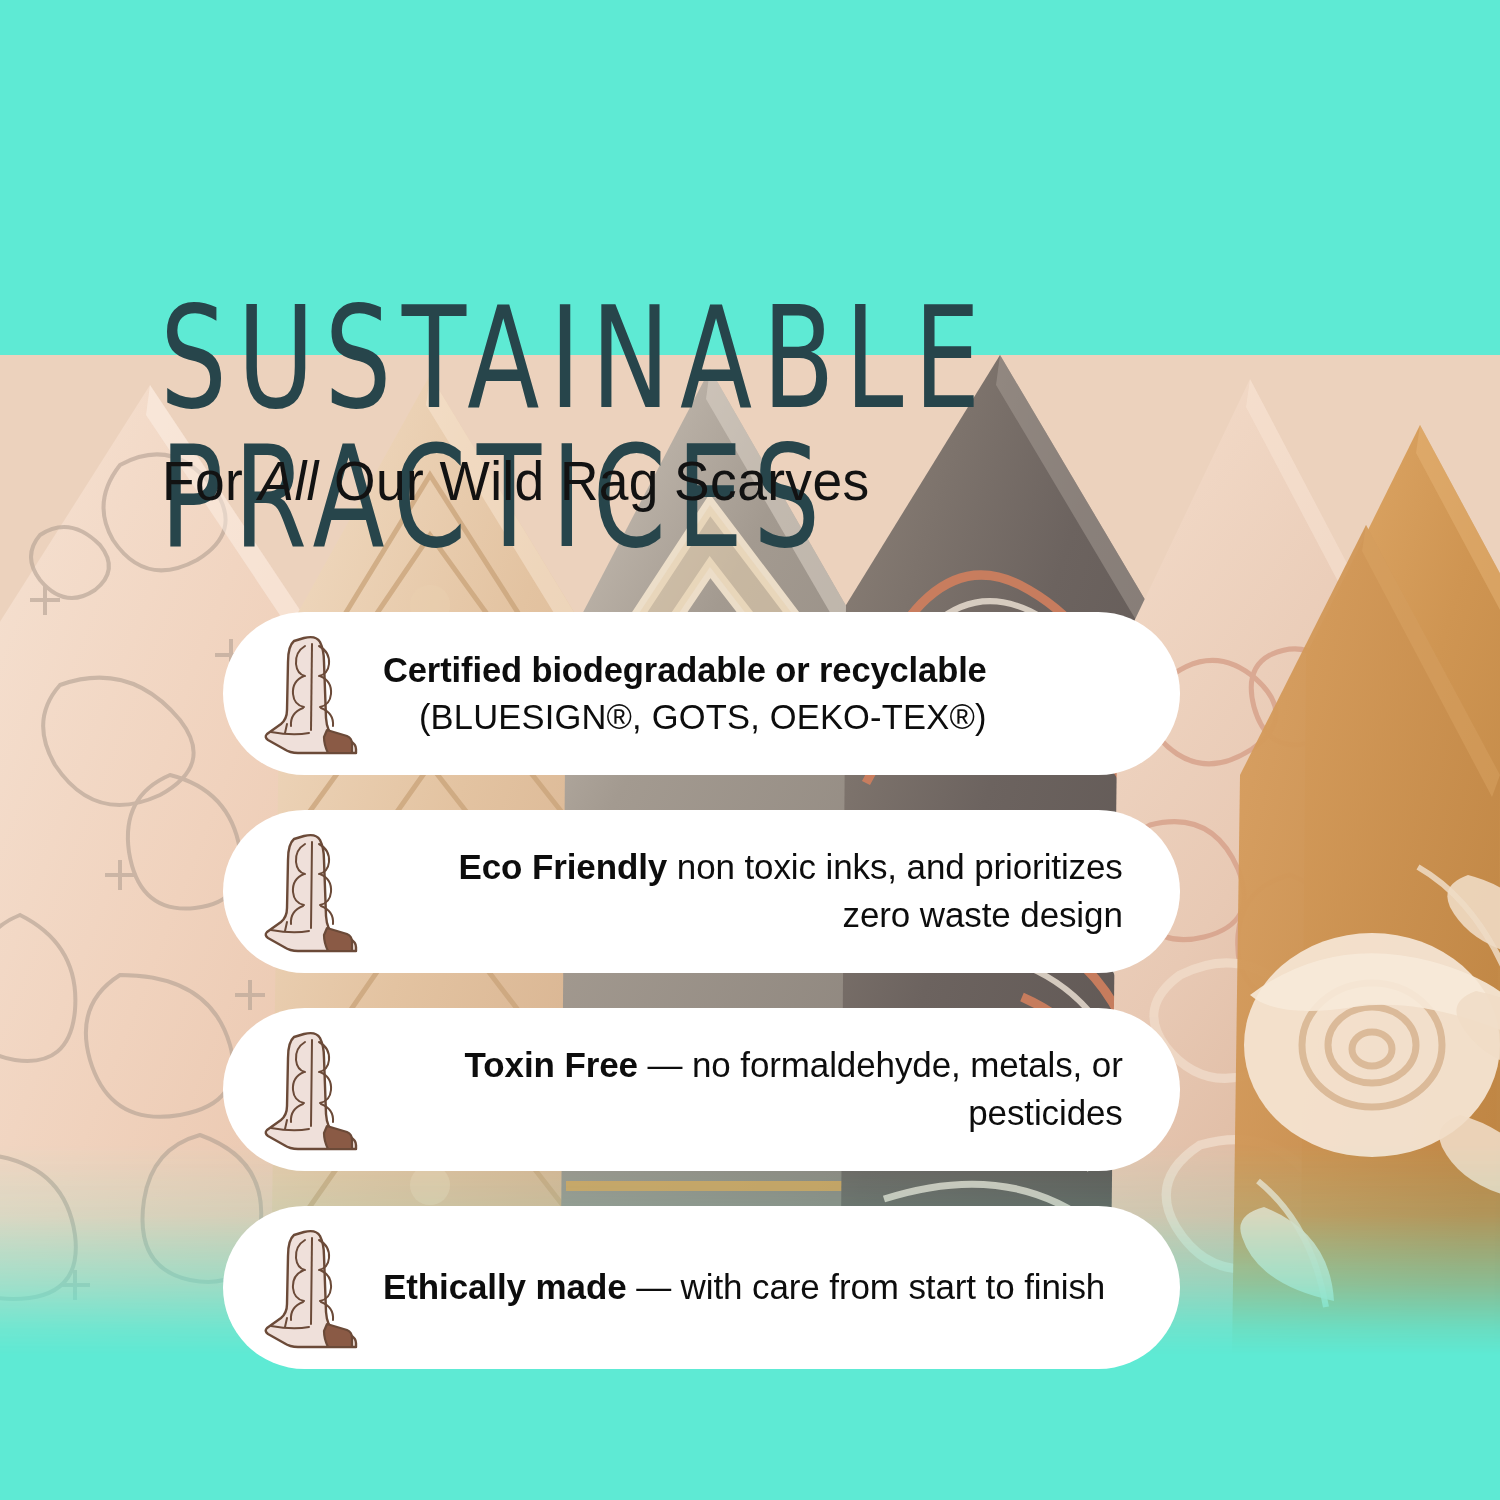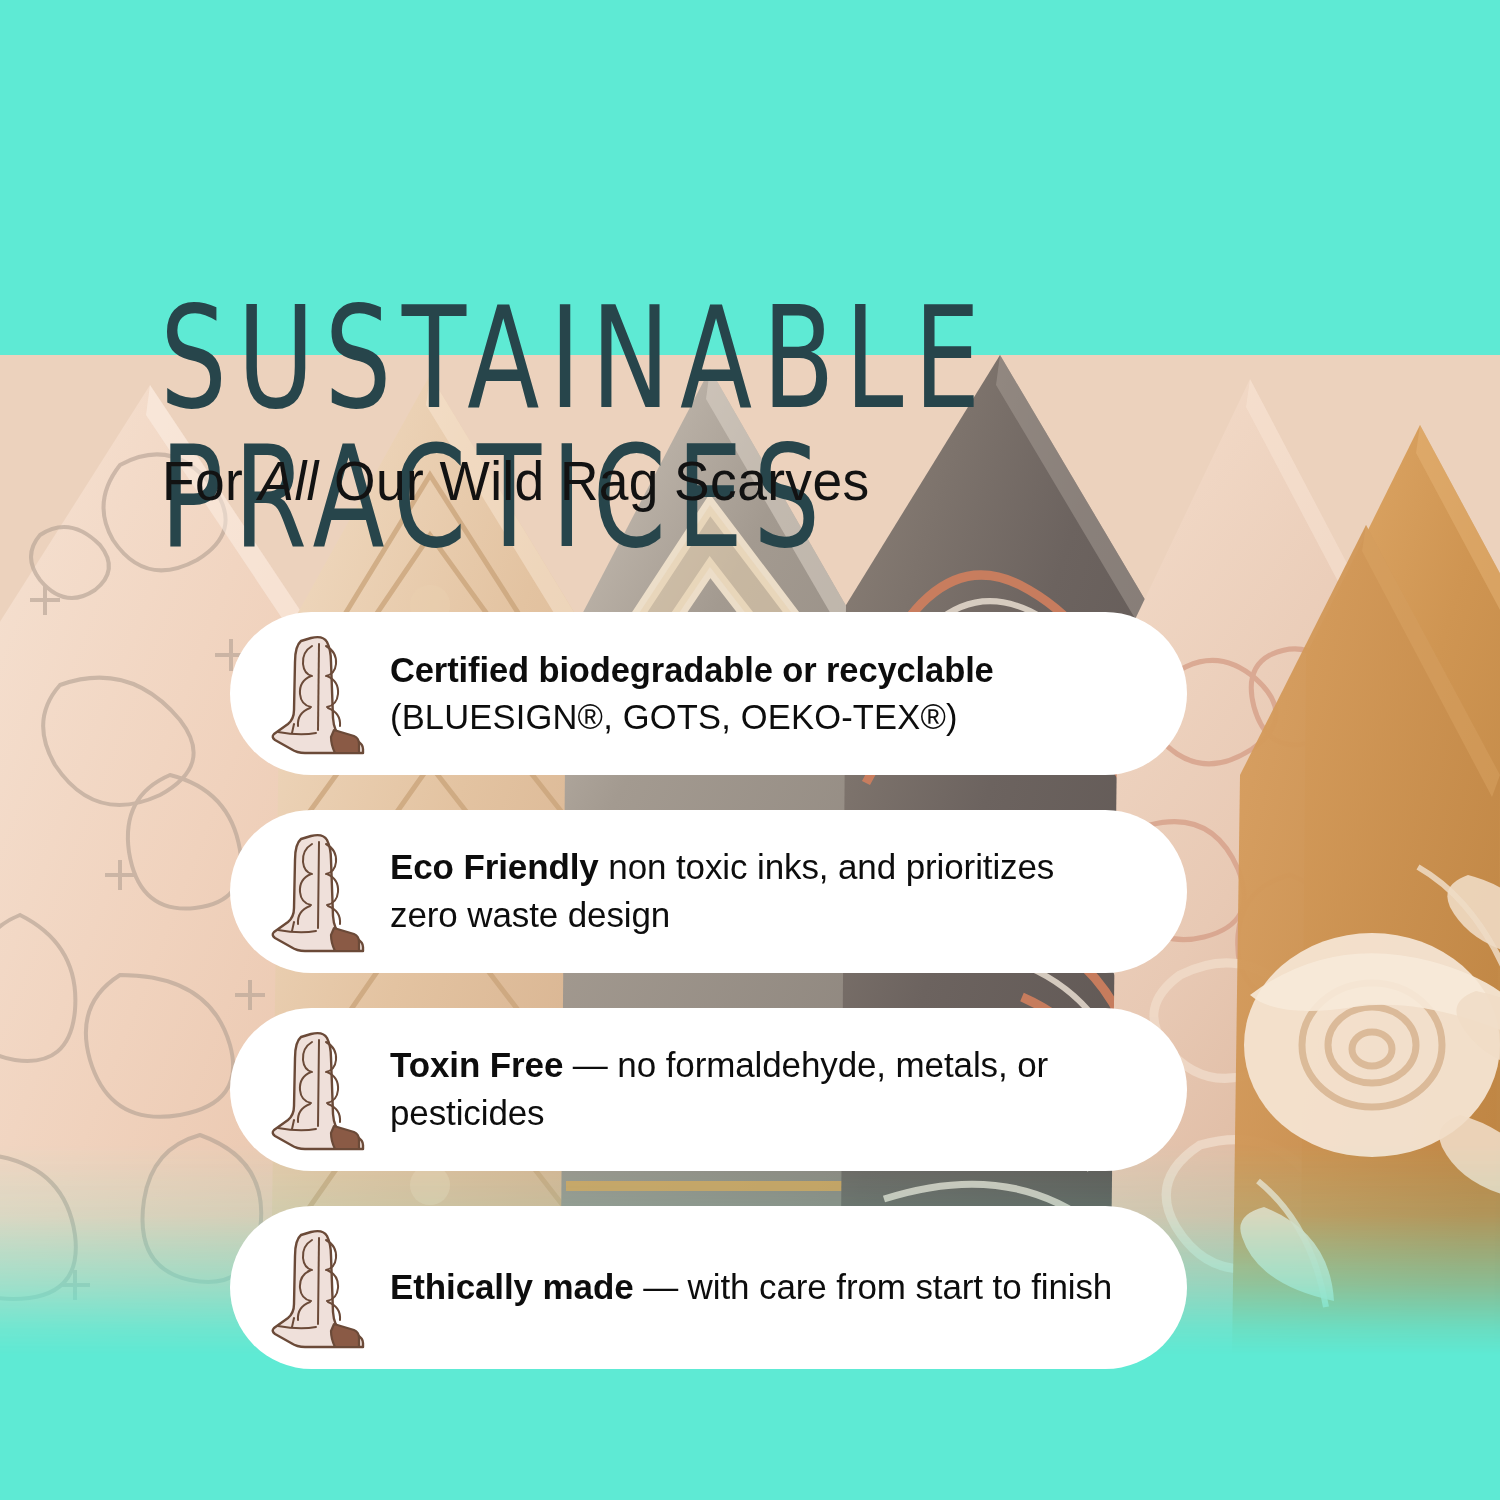--- a/index.html
+++ b/index.html
@@ -63,23 +63,24 @@
     letter-spacing: 0.4px;
     transform: scaleX(0.97);
     transform-origin: left top;
     white-space: nowrap;
   }
   .subtitle em { font-style: italic; }
 
   
   .cards {
     position: absolute;
-    left: 230px;
+    left: 223px;
     top: 612px;
     width: 957px;
+    text-align: right;
   }
   .card {
     position: relative;
     background: #ffffff;
     border-radius: 90px;
     height: 163px;
     margin-bottom: 35px;
     display: flex;
     align-items: center;
     padding: 0 46px 0 34px;

